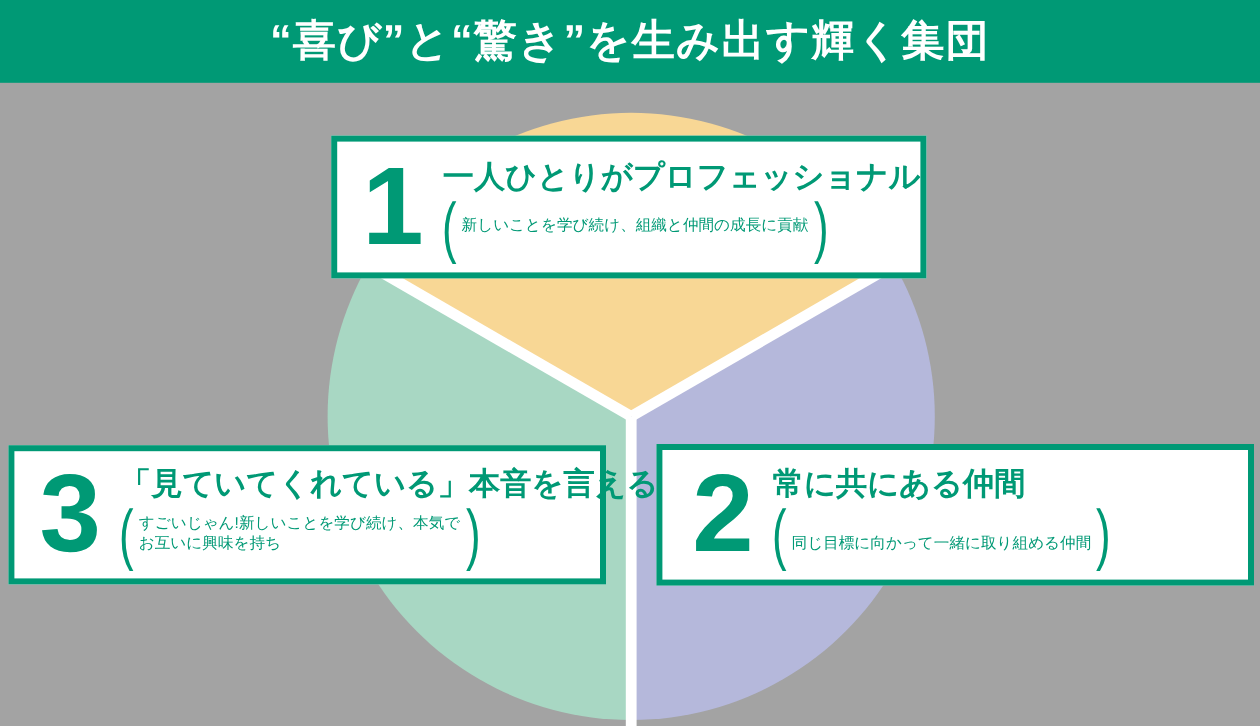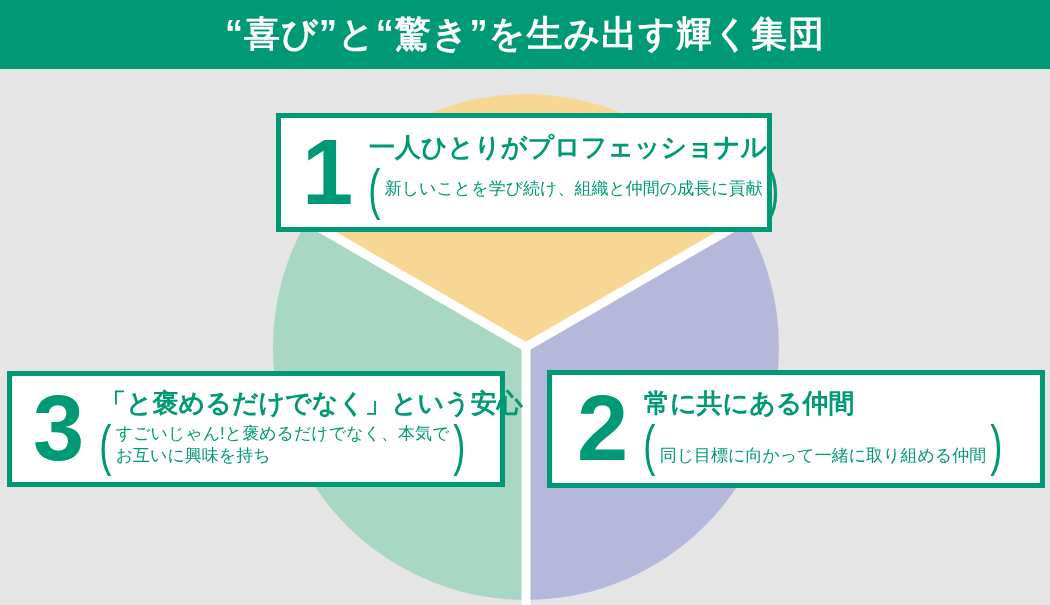--- a/index.html
+++ b/index.html
@@ -1,17 +1,17 @@
 <!DOCTYPE html>
 <html><head>
 <meta charset="utf-8">
 <style>
   html,body { margin:0; padding:0; background:#ffffff; }
   .stage {
-    position:relative; width:1050px; height:605px; background:#e5e5e5;
+    position:relative; width:1050px; height:605px; background:#a3a3a3;
     overflow:hidden;
     font-family:"Liberation Sans","DejaVu Sans",sans-serif;
   }
   
   .header {
     position:absolute; left:0; top:0; width:1050px; height:69px;
     background:#009975; display:flex; align-items:center; justify-content:center;
   }
   .header-title {
     color:#ffffff; font-size:36px; font-weight:bold; letter-spacing:1px;
@@ -35,21 +35,21 @@
   .title {
     color:#009975; font-size:26px; font-weight:bold; line-height:1.15;
     margin:0 0 2px 4px; white-space:nowrap;
   }
   .sub { display:flex; align-items:center; }
   .paren {
     color:#009975; font-size:56px; font-weight:normal; line-height:0.85;
     transform:scaleX(0.65); flex-shrink:0;
   }
   .sub-lines {
-    color:#009975; font-size:17px; font-weight:500; line-height:1.28;
+    color:#009975; font-size:13px; font-weight:500; line-height:1.28;
     white-space:nowrap; margin:0 1px;
   }
 </style>
 </head>
 <body>
 
 <div class="stage">
 
   <svg class="pie" width="1050" height="605" viewBox="0 0 1050 605">
     <path d="M526,347 L306.9,220.5 A253,253 0 0 1 745.1,220.5 Z" fill="#F8D795"></path>
@@ -76,25 +76,25 @@
           <span>新しいことを学び続け、組織と仲間の成長に貢献</span><br>
         </span>
         <span class="paren">)</span>
       </div>
     </div>
   </div>
 
   <div class="info-box" id="box3">
     <div class="num">3</div>
     <div class="content">
-      <div class="title">「と褒めるだけでなく」という安心</div>
+      <div class="title">「見ていてくれている」本音を言える</div>
       <div class="sub">
         <span class="paren">(</span>
         <span class="sub-lines">
-          <span>すごいじゃん!と褒めるだけでなく、本気で</span><br>
+          <span>すごいじゃん!新しいことを学び続け、本気で</span><br>
           <span>お互いに興味を持ち</span>
         </span>
         <span class="paren">)</span>
       </div>
     </div>
   </div>
 
   <div class="info-box" id="box2">
     <div class="num">2</div>
     <div class="content">

